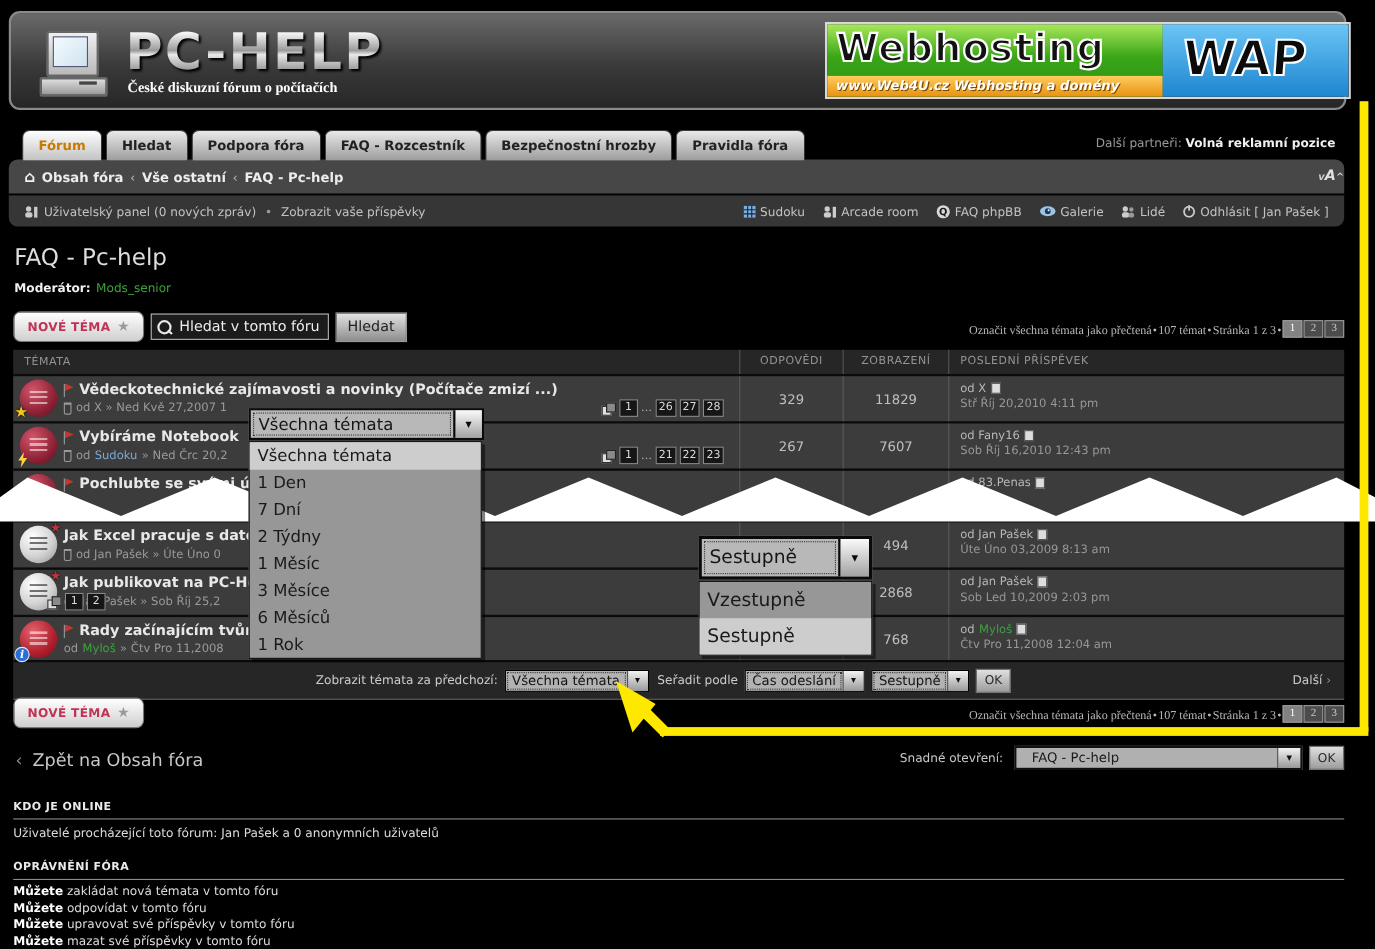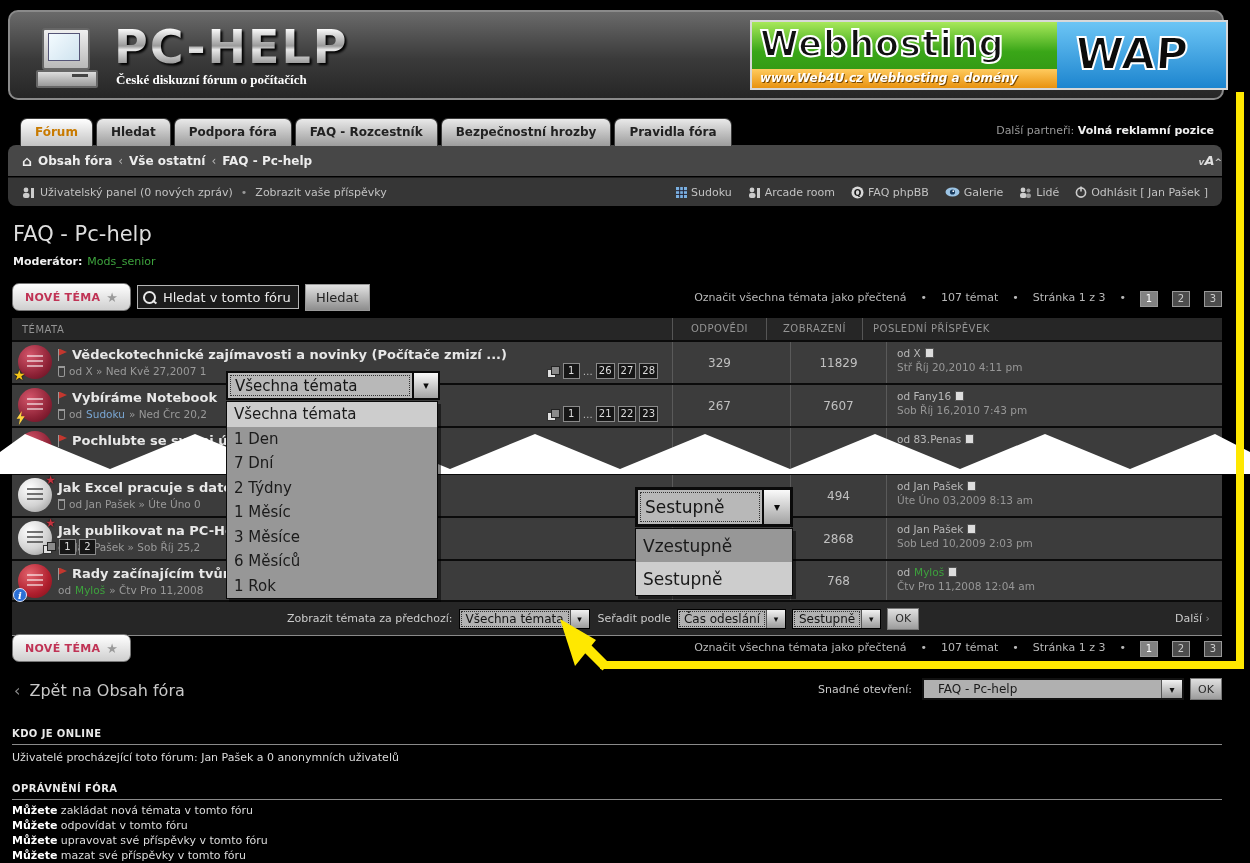--- a/index.html
+++ b/index.html
@@ -73,21 +73,21 @@
   .searchbox{display:flex;align-items:center;gap:5px;height:24px;width:162px;background:#1b1b1b;
     border:1px solid #b5b5b5;padding:0 5px;box-sizing:border-box;}
   .mag{position:relative;width:9px;height:9px;border:2px solid #e8e8e8;border-radius:50%;flex:0 0 auto;}
   .mag::after{content:"";position:absolute;left:7px;top:8px;width:5px;height:2px;background:#e8e8e8;transform:rotate(40deg);}
   .searchbox input{background:transparent;border:none;outline:none;color:#ececec;font-size:13px;width:130px;
     font-family:"DejaVu Sans","Liberation Sans",sans-serif;}
   .btn-gray{height:25px;padding:0 10px;border:1px solid #999;background:linear-gradient(#e2e2e2,#8d8d8d);
     color:#222;font-size:13px;display:inline-flex;align-items:center;}
 
   
-  .markline{position:absolute;right:28px;font-size:11px;color:#b8b8b8;display:flex;align-items:flex-start;gap:14px;}
+  .markline{position:absolute;right:28px;font-size:11px;color:#b8b8b8;display:flex;align-items:flex-end;gap:1px;font-family:Liberation Serif, serif;}
   .pgbox{display:inline-block;min-width:12px;height:14px;line-height:14px;text-align:center;background:#4c4c4c;
     border:1px solid #999;color:#ccc;font-size:10px;padding:0 2px;}
   .pgbox.cur{background:#828282;color:#fff;}
 
   
   .tbl{position:absolute;left:12px;top:318px;width:1210px;border-bottom:1px solid #8a8a8a;}
   .thead{height:22px;background:#262626;display:flex;align-items:center;color:#949494;font-size:10px;letter-spacing:.5px;}
   .h-title{width:660px;padding-left:10px;box-sizing:border-box;}
   .h-rep,.h-view{width:94px;text-align:center;border-left:1px solid #555;height:100%;line-height:22px;box-sizing:border-box;}
   .h-view{width:96px;}
@@ -120,21 +120,21 @@
   .green{color:#3da23d;}
   .pages{position:absolute;top:21px;right:14px;display:flex;align-items:center;gap:3px;}
   .goto{position:relative;width:11px;height:11px;margin-right:2px;}
   .goto::before{content:"";position:absolute;left:0;top:3px;width:7px;height:7px;background:#e0e0e0;border:1px solid #333;}
   .goto::after{content:"";position:absolute;left:4px;top:0;width:7px;height:7px;background:#8a8a8a;border:1px solid #222;}
   .pbox{display:inline-block;min-width:11px;padding:0 2px;height:14px;line-height:14px;background:#161616;
     border:1px solid #8a8a8a;color:#dcdcdc;font-size:10px;text-align:center;}
   .pdots{color:#bbb;font-size:10px;}
   .c-rep,.c-view{width:94px;border-left:1px solid #5a5a5a;display:flex;align-items:center;justify-content:center;
     color:#c0c0c0;font-size:12px;box-sizing:border-box;}
-  .c-view{width:96px;margin-left:24px;}
+  .c-view{width:96px;}
   .c-last{flex:1;border-left:1px solid #5a5a5a;padding:5px 0 0 10px;font-size:10.5px;color:#b8b8b8;box-sizing:border-box;}
   .c-last .who{display:flex;align-items:center;gap:4px;}
   .posticon{display:inline-block;width:7px;height:8px;background:#ddd;border:1px solid #555;}
   .ldate{color:#979797;margin-top:2px;}
   .tfoot{height:33px;background:#262626;border-top:2px solid #0b0b0b;display:flex;align-items:center;
     color:#cccccc;font-size:11px;}
   .tfoot .lbl1{margin-left:275px;}
   .nextlink{margin-left:auto;margin-right:12px;color:#ccc;}
   .nextlink .chv{color:#8a8a8a;}
 
@@ -389,21 +389,21 @@
           <span class="pbox">23</span>
         </div>
       </div>
       <div class="c-rep">267</div>
       <div class="c-view">7607</div>
       <div class="c-last">
         <div class="who">
             <span>od Fany16</span>
             <span class="posticon"></span>
           </div>
-        <div class="ldate">Sob Říj 16,2010 7:43 pm</div>
+        <div class="ldate">Sob Říj 16,2010 12:43 pm</div>
       </div>
     </div>
 
     <div class="trow" style="height:47px;">
       <div class="c-title">
         <span class="ricon maroon">
             <span class="lines"></span>
             <span class="badge-star">★</span>
           </span>
         <div class="tline">

